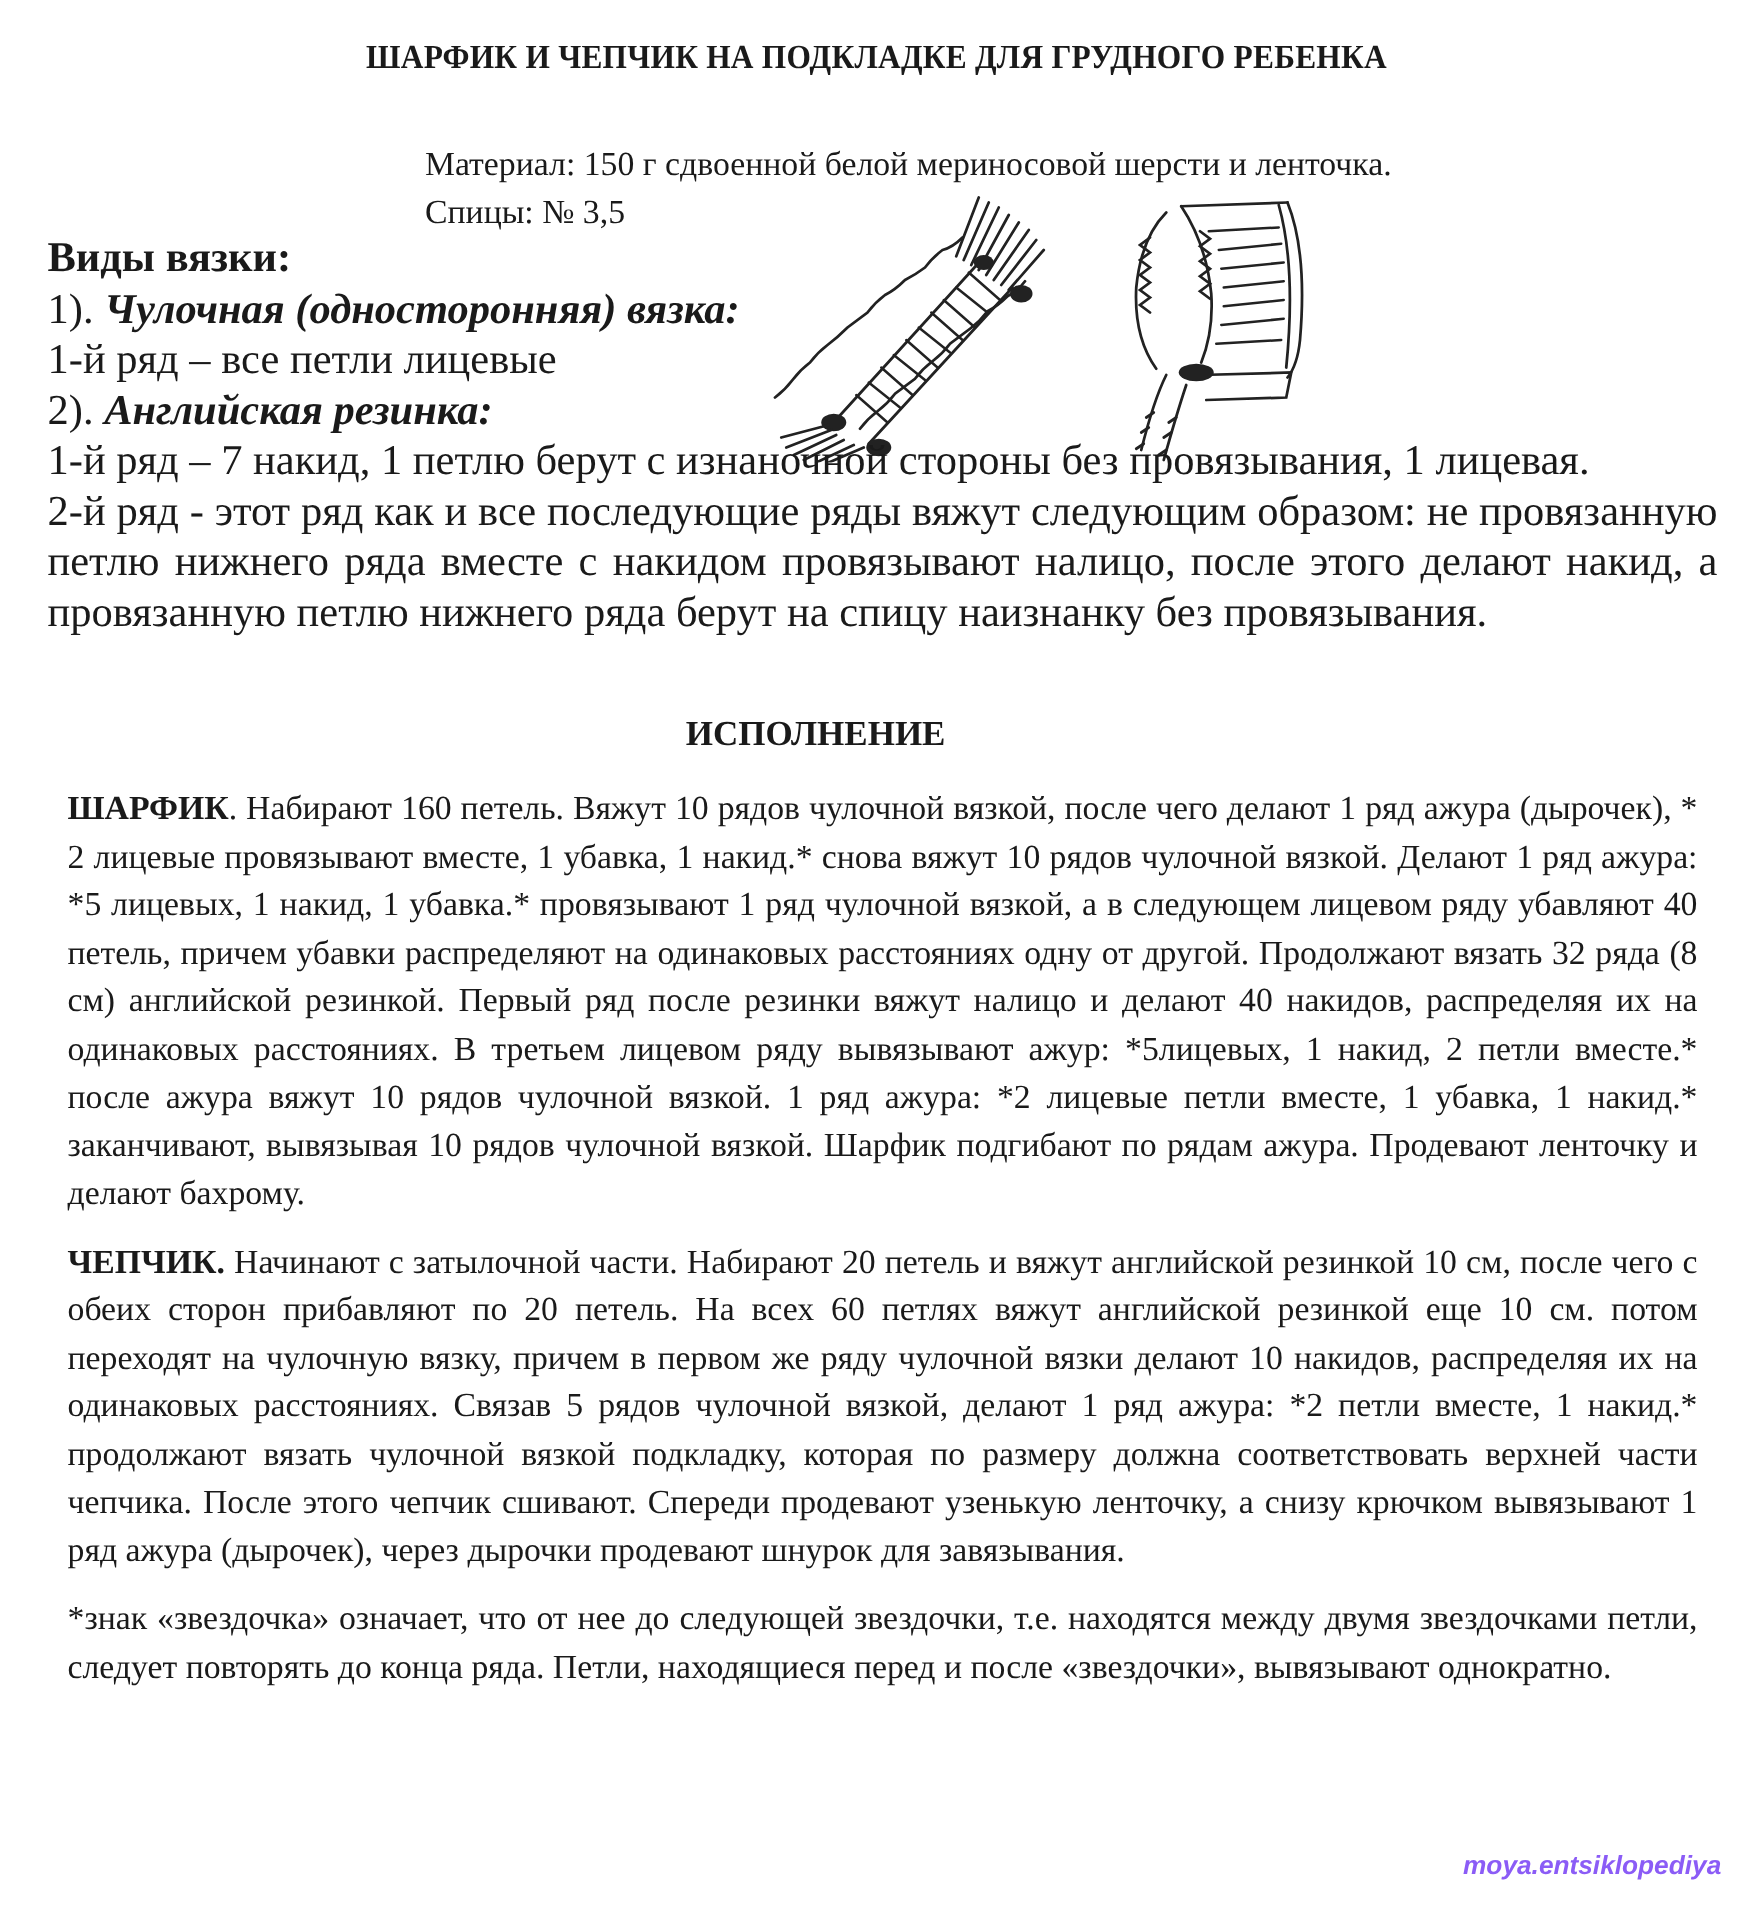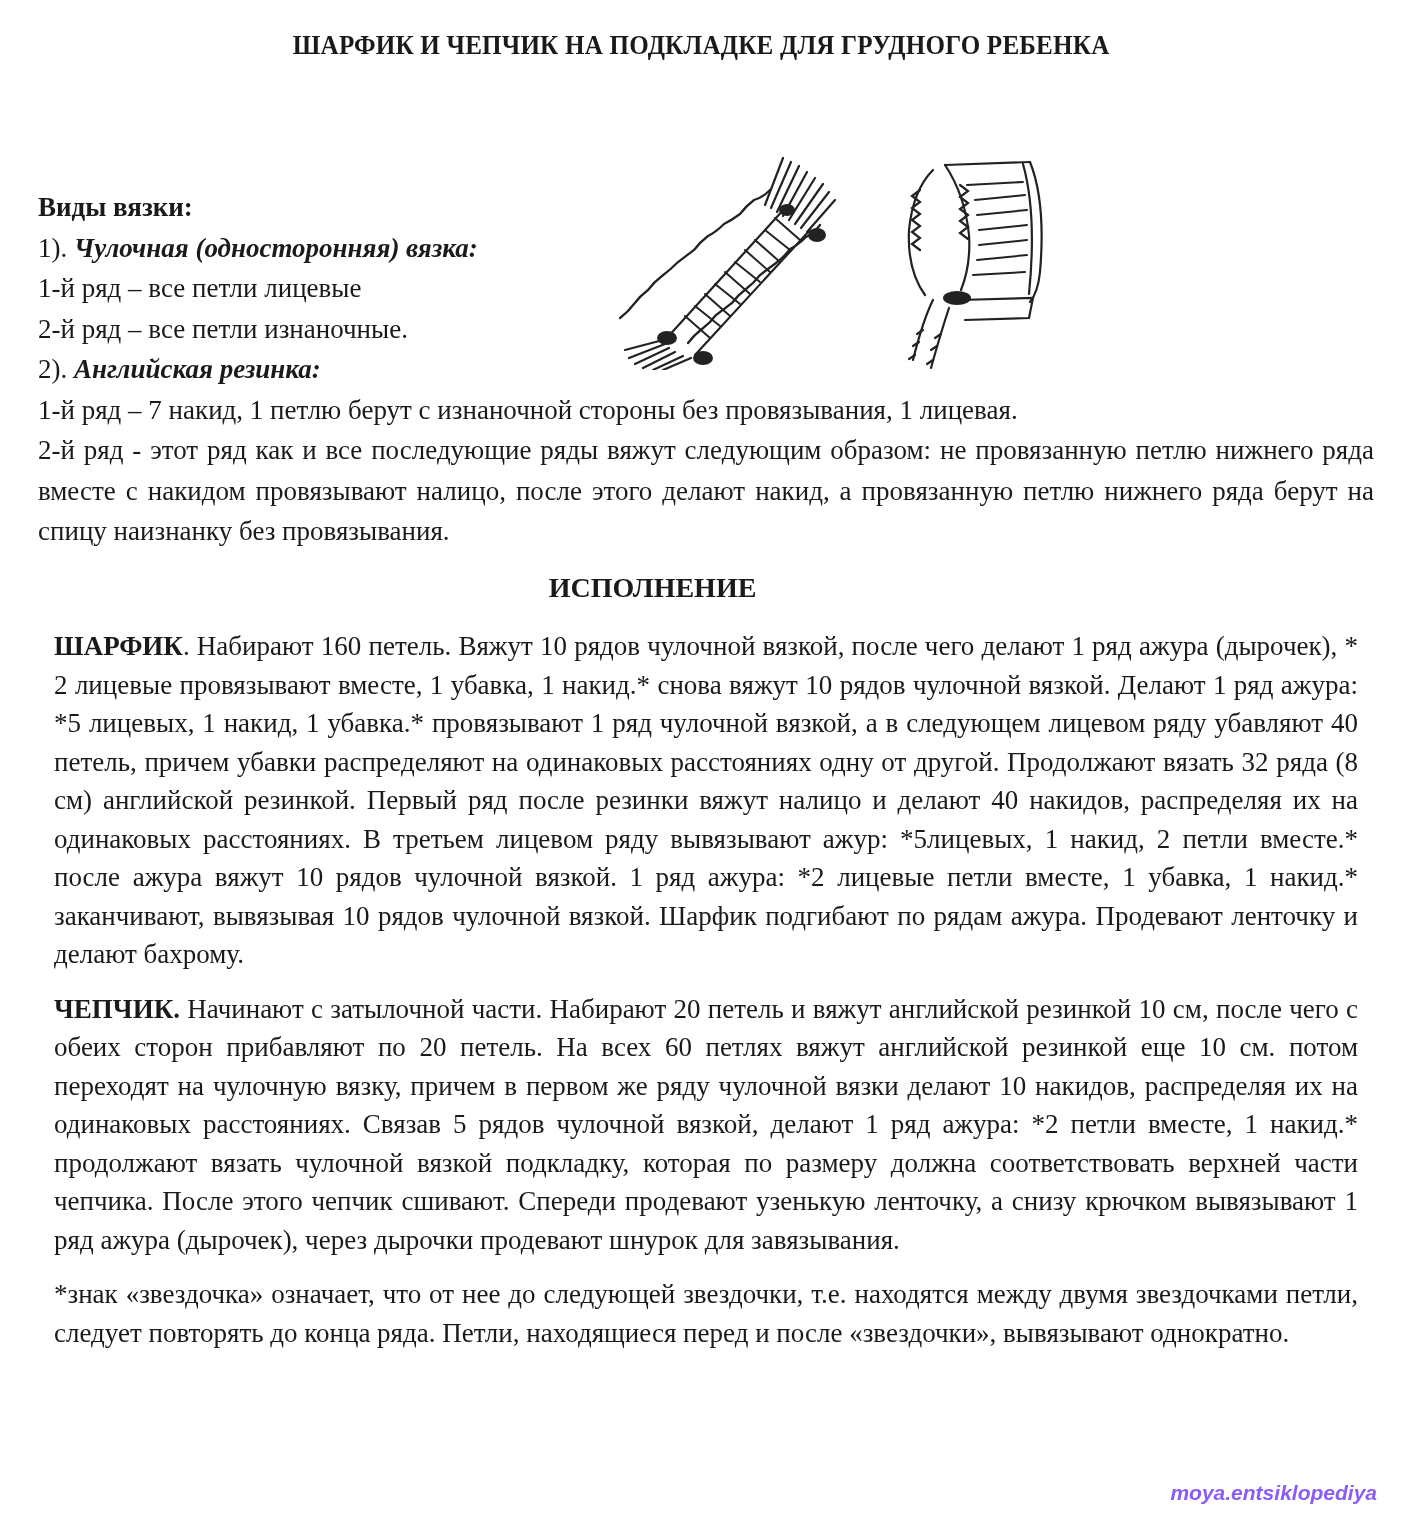--- a/index.html
+++ b/index.html
@@ -33,21 +33,21 @@
     }
     .material {
       position: absolute;
       left: 340px; top: 112px;
       font-size: 27px;
       line-height: 38px;
     }
     .types {
       position: absolute;
       left: 38px; top: 187px;
-      font-size: 27px;
+      font-size: 34px;
       line-height: 40.5px;
       width: 1340px;
     }
     .types .heading { font-weight: bold; }
     .types .it { font-style: italic; font-weight: bold; }
     .justified {
       text-align: justify;
       text-align-last: left;
     }
     .types .para2 {
@@ -88,20 +88,24 @@
       color: #8b5cf6;
     }
   </style>
 </head>
 <body>
 
 <div class="page">
 
   <div class="title">ШАРФИК И ЧЕПЧИК НА ПОДКЛАДКЕ ДЛЯ ГРУДНОГО РЕБЕНКА</div>
 
+  <div class="material">
+    <div>Материал: 150 г сдвоенной белой мериносовой шерсти и ленточка.</div>
+    <div>Спицы: № 3,5</div>
+  </div>
 
   <svg class="illus scarf-illus" viewBox="0 0 240 220" fill="none" stroke="#222" stroke-width="2.2" stroke-linecap="round">
 
     <g>
       <line x1="160" y1="55" x2="178" y2="8"></line>
       <line x1="166" y1="58" x2="186" y2="12"></line>
       <line x1="172" y1="62" x2="194" y2="16"></line>
       <line x1="178" y1="66" x2="202" y2="22"></line>
       <line x1="184" y1="70" x2="210" y2="28"></line>
       <line x1="190" y1="74" x2="218" y2="34"></line>
@@ -175,21 +179,20 @@
     <path d="M28 210 l-6 4 M32 196 l-6 4 M36 184 l-6 4"></path>
   </svg>
 
   <div class="types">
     <div class="heading">Виды вязки:</div>
     <div>
       <span>1).</span>
       <span class="it">Чулочная (односторонняя) вязка:</span>
     </div>
     <div>1-й ряд – все петли лицевые</div>
-    <div>2-й ряд – все петли изнаночные.</div>
     <div>
       <span>2).</span>
       <span class="it">Английская резинка:</span>
     </div>
     <div>1-й ряд – 7 накид, 1 петлю берут с изнаночной стороны без провязывания, 1 лицевая.</div>
     <div class="para2 justified">2-й ряд -  этот ряд как и все последующие ряды вяжут следующим образом: не провязанную петлю нижнего ряда вместе с накидом провязывают налицо, после этого делают накид, а провязанную петлю нижнего ряда берут на спицу наизнанку без провязывания.</div>
   </div>
 
   <div class="section-head">ИСПОЛНЕНИЕ</div>
 

